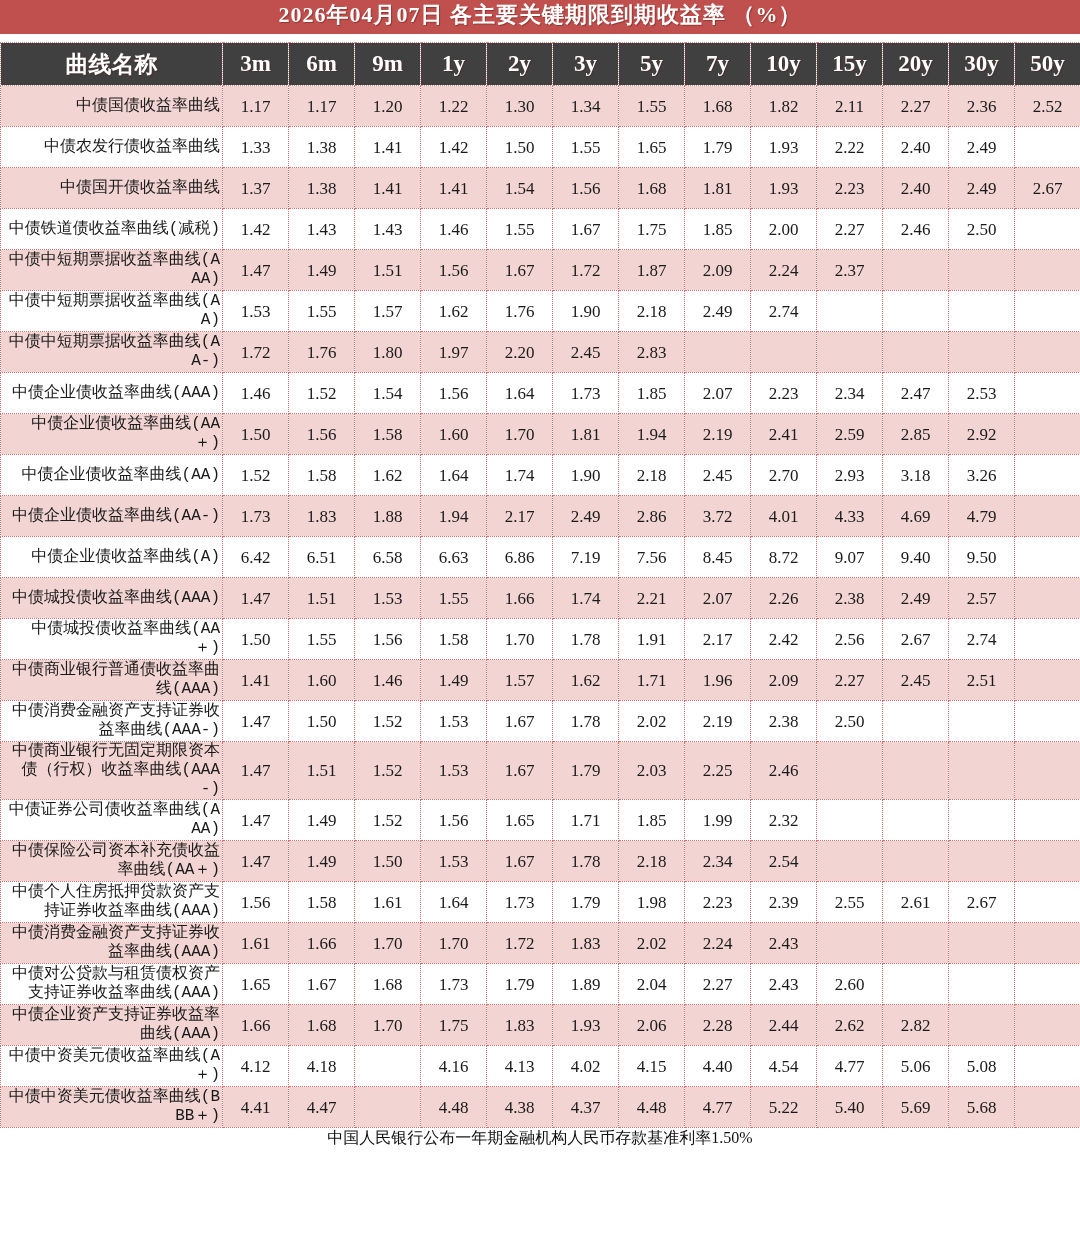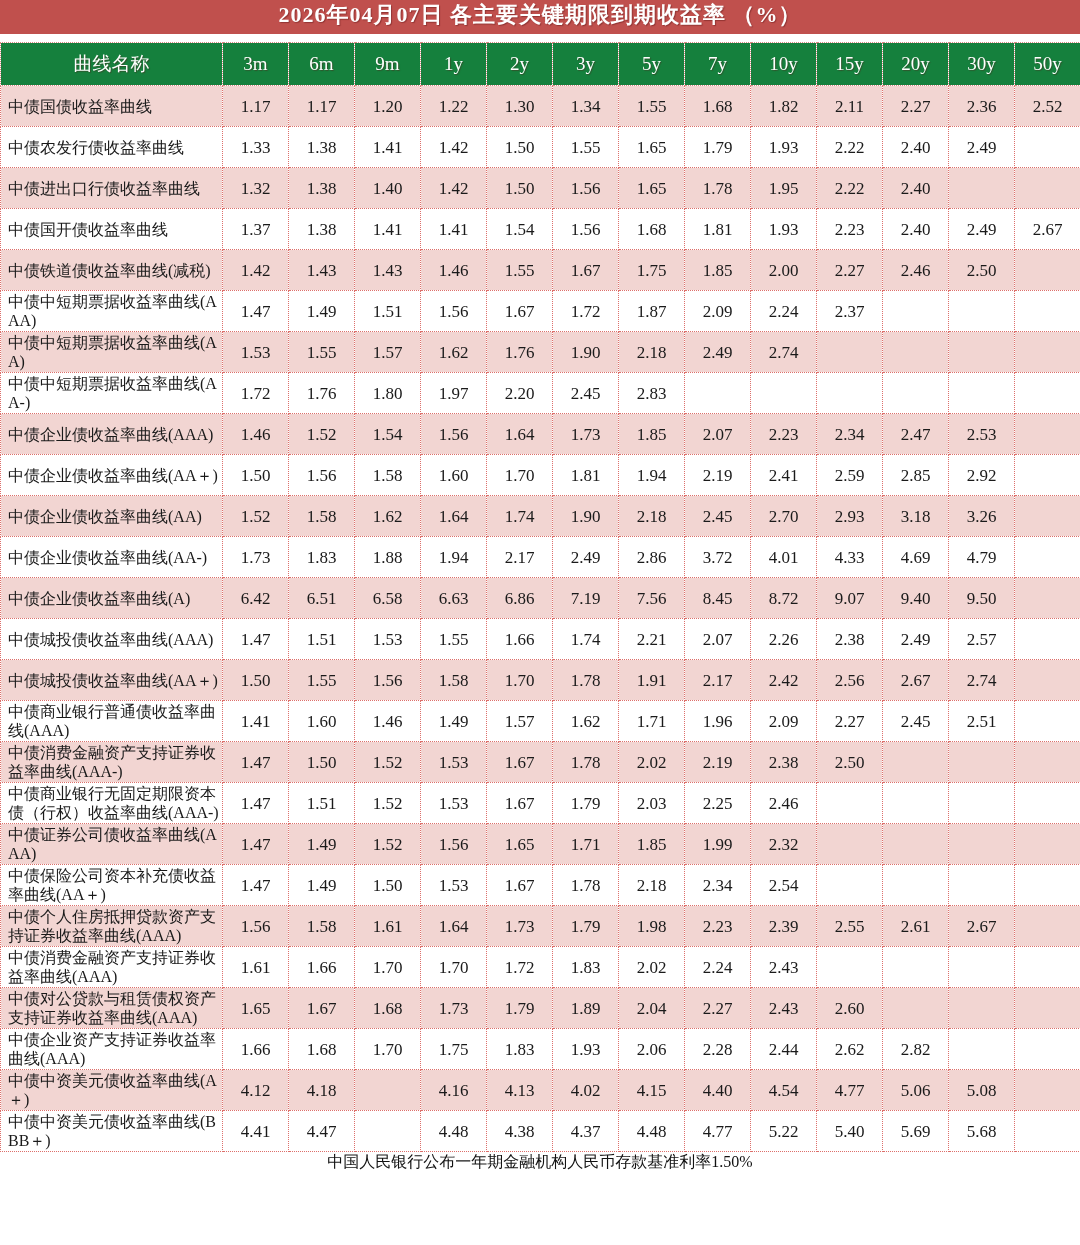--- a/index.html
+++ b/index.html
@@ -24,39 +24,40 @@
     table-layout:fixed;
   }
   table.yield-table th, table.yield-table td{
     border:1px dotted #dd6f6a;
     padding:0;
     vertical-align:middle;
     text-align:center;
     overflow:hidden;
   }
   table.yield-table thead th{
-    background:#15803d;
+    background:#404040;
     color:#ffffff;
-    font-weight:normal;
-    font-size:19px;
+    font-weight:bold;
+    font-size:23px;
     height:42px;
     border:1px dotted #d98883;
     text-shadow:1px 1px 1px rgba(90,20,20,.4);
   }
   table.yield-table tbody td{
     height:40px;
     font-size:17px;
     line-height:19px;
   }
   table.yield-table tbody td.name-cell{
-    text-align:left;
+    text-align:right;
     padding:0 2px 0 7px;
     font-size:16px;
     line-height:19px;
     word-break:break-all;
+    font-family:Liberation Mono, monospace;
   }
   table.yield-table tbody tr:nth-child(odd) td{background:#f2d5d2;}
   table.yield-table tbody tr:nth-child(even) td{background:#ffffff;}
   .footnotes{
     width:1080px;
     text-align:center;
     font-size:16px;
     color:#111111;
     background:#ffffff;
   }
@@ -132,36 +133,20 @@
         <td>1.55</td>
         <td>1.65</td>
         <td>1.79</td>
         <td>1.93</td>
         <td>2.22</td>
         <td>2.40</td>
         <td>2.49</td>
         <td></td>
       </tr>
       <tr>
-        <td class="name-cell">中债进出口行债收益率曲线</td>
-        <td>1.32</td>
-        <td>1.38</td>
-        <td>1.40</td>
-        <td>1.42</td>
-        <td>1.50</td>
-        <td>1.56</td>
-        <td>1.65</td>
-        <td>1.78</td>
-        <td>1.95</td>
-        <td>2.22</td>
-        <td>2.40</td>
-        <td></td>
-        <td></td>
-      </tr>
-      <tr>
         <td class="name-cell">中债国开债收益率曲线</td>
         <td>1.37</td>
         <td>1.38</td>
         <td>1.41</td>
         <td>1.41</td>
         <td>1.54</td>
         <td>1.56</td>
         <td>1.68</td>
         <td>1.81</td>
         <td>1.93</td>

